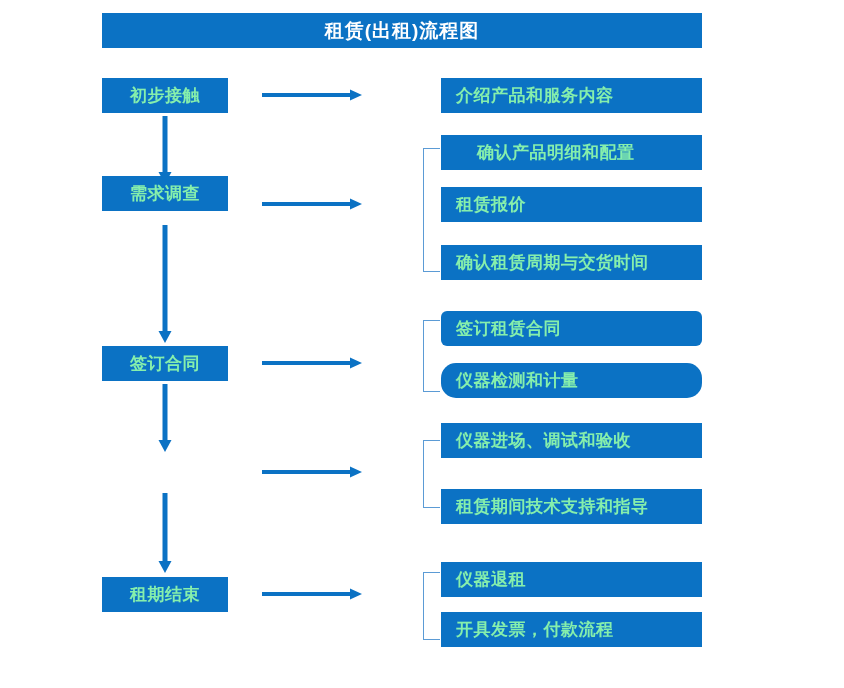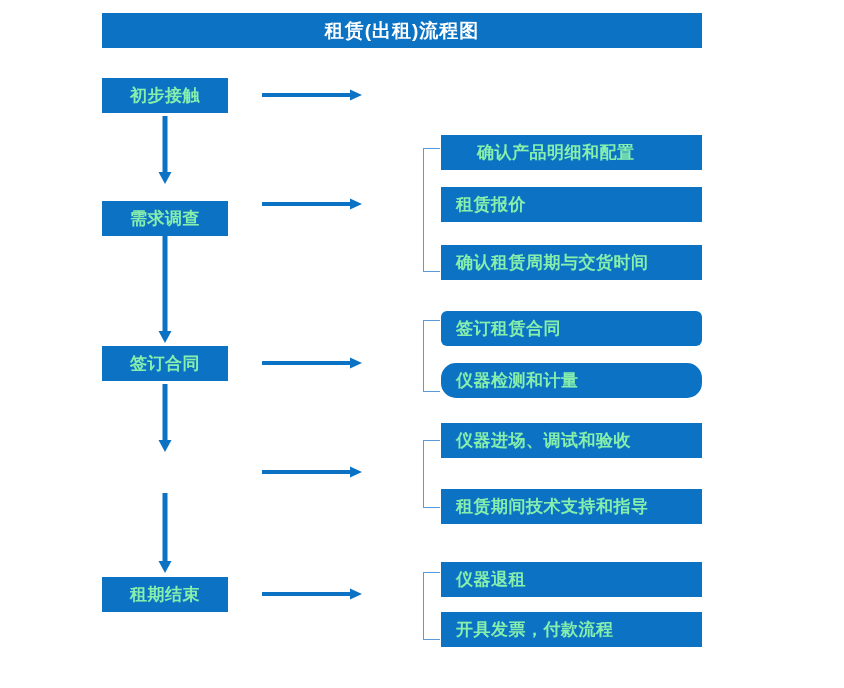--- a/index.html
+++ b/index.html
@@ -85,27 +85,28 @@
 
   <div class="title-box">租赁(出租)流程图</div>
 
   <div class="box left-box" style="top:78px;">初步接触</div>
 
   <svg class="h-arrow" style="left:262px; top:88px;" viewBox="0 0 100 14">
     <line x1="0" y1="7" x2="90" y2="7" stroke="#0b72c4" stroke-width="4"></line>
     <polygon points="88,1.5 100,7 88,12.5" fill="#0b72c4"></polygon>
   </svg>
 
+  <div class="box right-box" style="top:78px;">介绍产品和服务内容</div>
 
   <svg class="v-arrow" style="left:157px; top:116px; height:68px;" viewBox="0 0 16 68" preserveAspectRatio="none">
     <line x1="8" y1="0" x2="8" y2="58" stroke="#0b72c4" stroke-width="5"></line>
     <polygon points="1.5,56 14.5,56 8,68" fill="#0b72c4"></polygon>
   </svg>
 
-  <div class="box left-box" style="top:201px;">需求调查</div>
+  <div class="box left-box" style="top:176px;">需求调查</div>
 
   <svg class="h-arrow" style="left:262px; top:197px;" viewBox="0 0 100 14">
     <line x1="0" y1="7" x2="90" y2="7" stroke="#0b72c4" stroke-width="4"></line>
     <polygon points="88,1.5 100,7 88,12.5" fill="#0b72c4"></polygon>
   </svg>
 
   <div class="bracket" style="left:423px; top:148px; height:124px;"></div>
 
   <div class="box right-box" style="top:135px;padding-left:36px;">确认产品明细和配置</div>
   <div class="box right-box" style="top:187px;">租赁报价</div>

